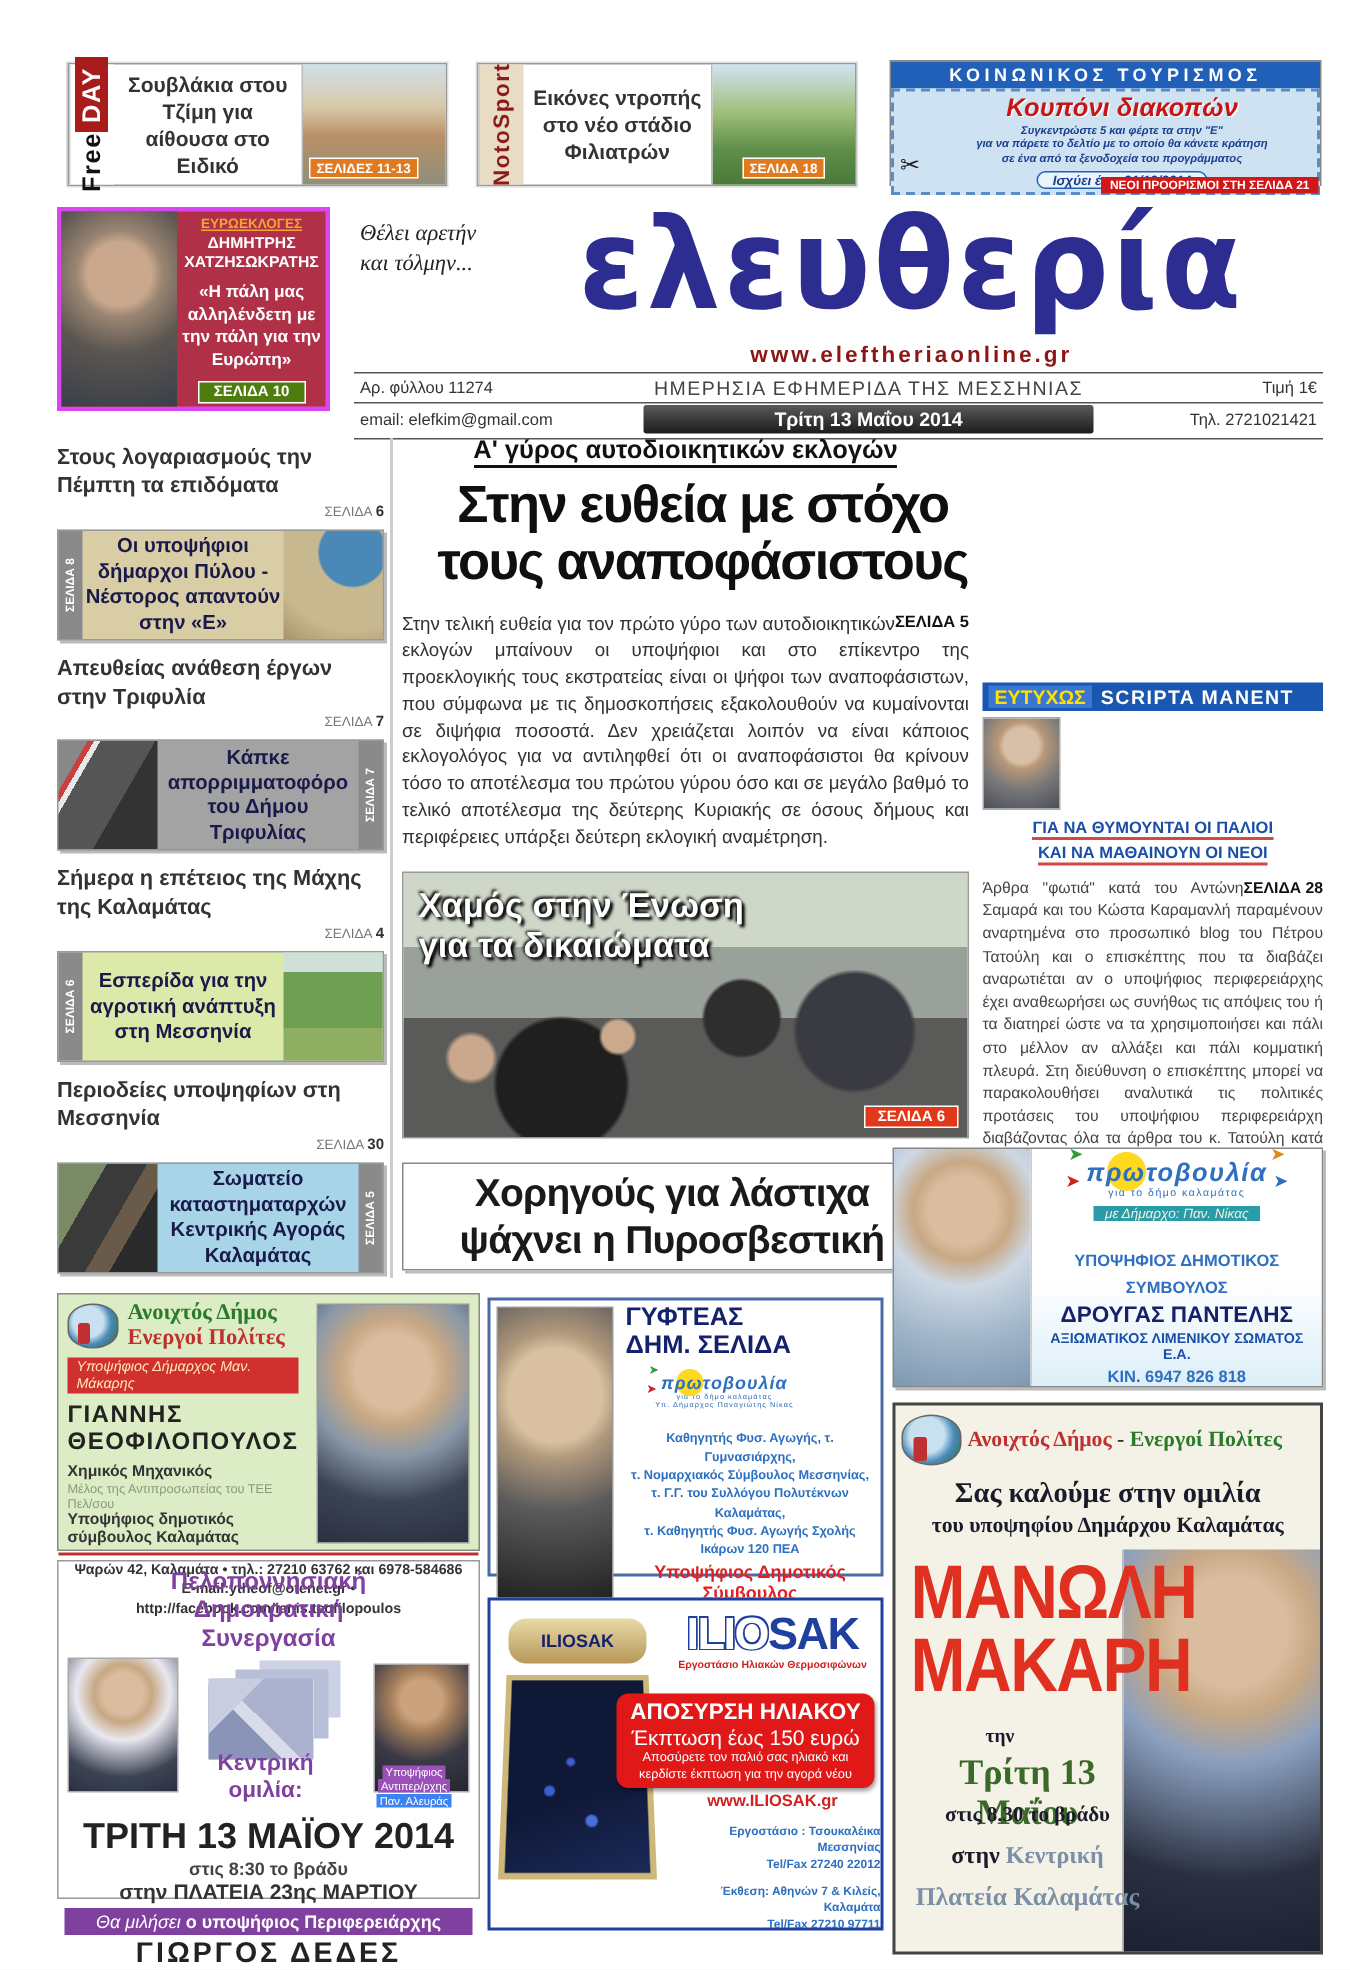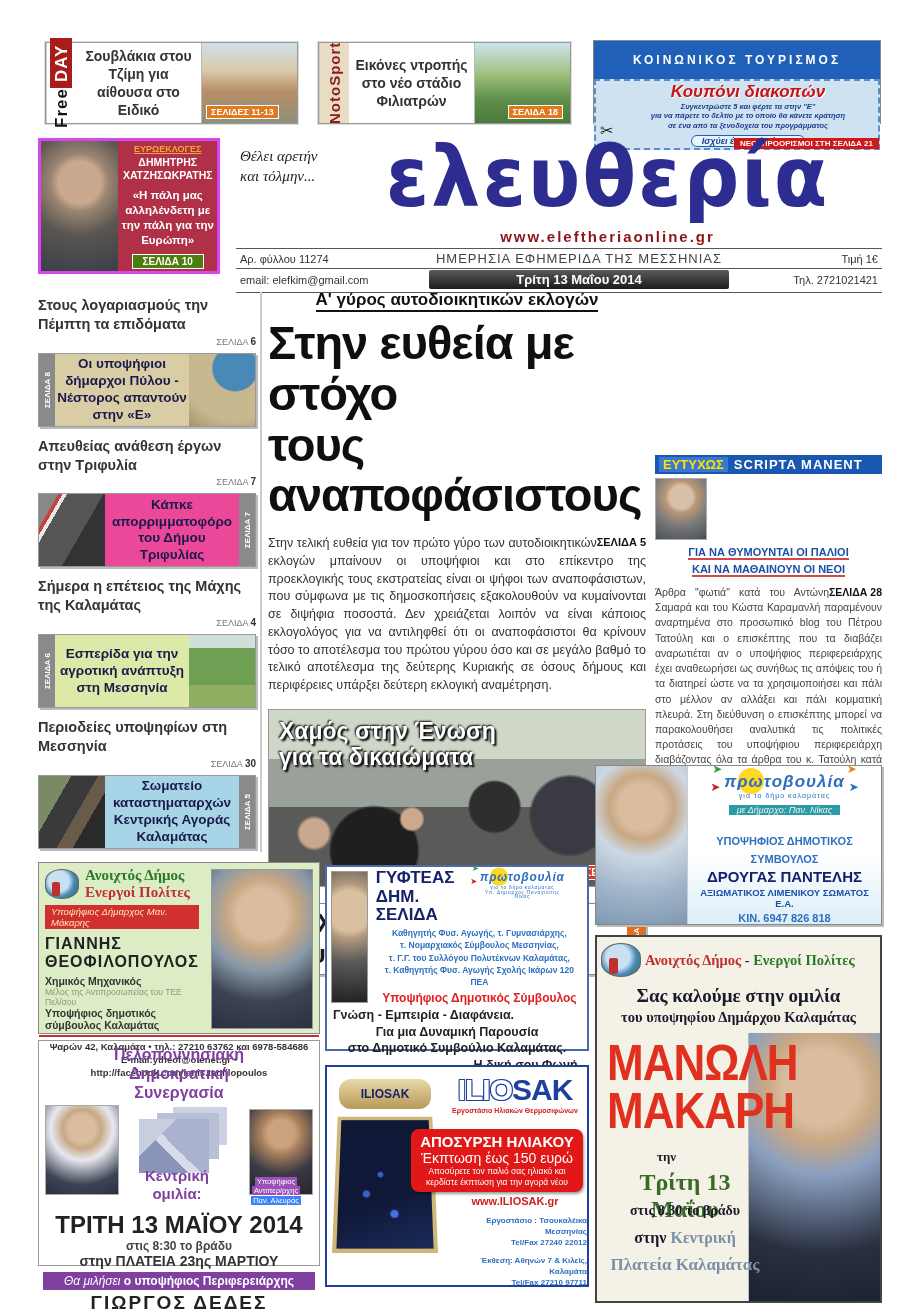--- a/index.html
+++ b/index.html
@@ -13,24 +13,24 @@
   .vertbrand { width:30px; display:flex; align-items:center; justify-content:center; writing-mode:vertical-rl; transform:rotate(180deg); font-weight:bold; font-size:17px; letter-spacing:1px; }
   .vb-free { background:#fff; border-right:1px solid #ccc; }
   .vb-free .free { color:#111; }
   .vb-free .day { color:#fff; background:#a81c1c; padding:6px 1px; }
   .vb-noto { background:#e8dcc4; color:#8c1c1c; border-right:1px solid #ccc; font-size:15px; }
   .teaser-text { flex:1; display:flex; align-items:center; justify-content:center; text-align:center; font-weight:bold; color:#333; font-size:14px; line-height:1.3; padding:4px; }
   .teaser-photo { width:96px; position:relative; border-left:1px solid #bbb; }
   .ph-crowd { background:linear-gradient(180deg,#cfe0ea 0%,#d8c9a8 35%,#b98f67 60%,#8f8f7a 100%); }
   .ph-field { background:linear-gradient(180deg,#cfe4f0 0%,#9fbf7c 40%,#5f8f4a 70%,#4a7a3a 100%); }
   .badge-page { position:absolute; bottom:4px; left:4px; background:#e07a20; color:#fff; font-size:9px; font-weight:bold; padding:1px 4px; border:1px solid #fff; white-space:nowrap; }
-  .badge-page.right { left:auto; right:7px;margin-left:26px; }
+  .badge-page.right { left:auto; right:20px;margin-left:26px; }
 
   .coupon { position:absolute; left:593px; top:40px; width:288px; height:84px; border:1px solid #888; display:flex; flex-direction:column; }
-  .coupon-head { background:#2060b8; color:#fff; font-weight:bold; font-size:12px; letter-spacing:3px; text-align:center; padding:12px 0; }
+  .coupon-head { background:#2060b8; color:#fff; font-weight:bold; font-size:12px; letter-spacing:3px; text-align:center; padding:2px 0; }
   .coupon-body { flex:1; background:#cfe2f2; border:2px dashed #5a8cc8; position:relative; text-align:center; padding:1px 4px 0 26px; }
   .coupon-title { color:#c81414; font-weight:bold; font-size:17px; font-style:italic; text-shadow:1px 1px 0 #fff; }
   .coupon-line { color:#1a3f8f; font-size:7.5px; font-style:italic; font-weight:bold; line-height:1.25; }
   .coupon-valid { display:inline-block; background:#eaf4fc; border:1px solid #2060b8; border-radius:8px; color:#1a3f8f; font-weight:bold; font-style:italic; font-size:9px; padding:0 10px; margin-top:1px; }
   .coupon-foot { position:absolute; right:-1px; bottom:-1px; background:#d01818; color:#fff; font-size:8px; font-weight:bold; padding:1px 6px; }
   .scissors { position:absolute; left:4px; bottom:8px; font-size:16px; color:#222; }
 
   
   .eurobox { position:absolute; left:38px; top:138px; width:182px; height:136px; background:#b03048; border:3px solid #d946ef; display:flex; }
   .euro-photo { width:44%; background:radial-gradient(circle at 50% 32%, #c9a88e 0 22%, #9a8572 30%, #5a5550 55%, #3a3f4a 100%); }
@@ -56,34 +56,34 @@
   .sidebar { position:absolute; left:38px; top:292px; width:218px; }
   .sb-text { margin:4px 0 6px; }
   .sb-text .t { font-size:14.5px; font-weight:bold; color:#333; line-height:1.3; }
   .sb-page { text-align:right; font-size:9px; color:#777; margin-top:2px; }
   .sb-page b { color:#333; font-size:10px; }
   .sb-box { display:flex; align-items:stretch; border:1px solid #999; height:74px; margin:6px 0 10px; box-shadow:2px 2px 0 #bbb; }
   .sb-tab { width:16px; background:#8a8a8a; color:#fff; font-size:8px; font-weight:bold; display:flex; align-items:center; justify-content:center; writing-mode:vertical-rl; transform:rotate(180deg); }
   .sb-body { flex:1; display:flex; align-items:center; justify-content:center; text-align:center; font-weight:bold; font-size:13.5px; line-height:1.25; color:#1a1a4a; padding:2px; }
   .sb-photo { width:66px; }
   .bg-tan { background:#d9cda5; }
-  .bg-yellow { background:#ec4899; }
+  .bg-yellow { background:#a3a3a3; }
   .bg-green { background:#dce9a8; }
   .bg-blue { background:#a8d4e8; }
   .ph-aerial { background:radial-gradient(circle at 70% 20%,#4a88b8 0 30%,#c8b890 32% 70%,#a89468 100%); }
   .ph-truck { background:linear-gradient(120deg,#888 0 18%,#c84040 18% 22%,#e8e8e8 22% 26%,#555 26% 60%,#333 60% 100%); }
   .ph-farm { background:linear-gradient(180deg,#cfe0d8 0 18%,#6f9f52 18% 70%,#8fae62 70% 100%); }
   .ph-market { background:linear-gradient(120deg,#7a8a64 0 30%,#3a3a3a 30% 55%,#6a5a4a 55% 70%,#2a2a2a 70% 100%); }
   .divider-v { position:absolute; left:260px; top:292px; width:2px; height:560px; background:#ccc; }
 
   
   .main-col { position:absolute; left:268px; top:290px; width:378px; }
   .kicker { text-align:center; font-weight:bold; font-size:17px; color:#111; }
   .kicker span { border-bottom:2px solid #111; padding-bottom:1px; }
-  .headline { text-align:left; font-weight:900; font-size:47px; letter-spacing:-1px; color:#0f0f0f; line-height:1.08; margin-top:8px; font-family:"Liberation Sans", sans-serif; }
+  .headline { text-align:center; font-weight:900; font-size:35px; letter-spacing:-1px; color:#0f0f0f; line-height:1.08; margin-top:8px; font-family:"Liberation Sans", sans-serif;margin-left:23px; }
   .lead { margin-top:14px; font-size:12.5px; line-height:1.42; text-align:justify; color:#333; }
   .lead .pg { font-weight:bold; color:#111; float:right; font-size:11px; }
   .photo-box { margin-top:14px; border:1px solid #999; height:178px; position:relative; background:
       radial-gradient(circle at 12% 70%, #c9a88e 0 4%, transparent 5%),
       radial-gradient(circle at 38% 62%, #caa98d 0 4%, transparent 5%),
       radial-gradient(circle at 60% 55%, #2e2e2e 0 10%, transparent 11%),
       radial-gradient(circle at 80% 60%, #3a3a42 0 12%, transparent 13%),
       radial-gradient(circle at 28% 80%, #1f1f1f 0 14%, transparent 15%),
       linear-gradient(180deg,#cfd8c8 0 28%, #9aa09a 28% 55%, #5a5a58 55% 100%); }
   .photo-title { position:absolute; left:10px; top:8px; color:#fff; font-weight:900; font-size:23px; line-height:1.15; text-shadow:2px 2px 2px #000, -1px -1px 2px #000; }
@@ -143,21 +143,21 @@
   .theof-line2 { font-size:8.5px; color:#8a9a7a; }
   .theof-line3 { font-weight:bold; font-size:10.5px; color:#333; }
   .theof-photo { width:104px; margin:6px; border:1px solid #999; }
   .theof-contact { border-top:2px solid #c03030; padding:3px 4px; text-align:center; font-size:9.5px; font-weight:bold; color:#333; line-height:1.4; }
 
   
   .ad-gyft { left:325px; top:865px; width:264px; height:186px; border:2px solid #4a6aa8; display:flex; flex-direction:column; }
   .gyft-top { display:flex; flex:1; }
   .gyft-photo { width:78px; margin:4px; border:1px solid #999; background:radial-gradient(circle at 50% 30%, #d8c0a0 0 22%, #b0987c 30%, #5a5a5a 55%, #222 100%); }
   .gyft-right { flex:1; padding:2px 4px; text-align:center; }
-  .gyft-namewrap { display:flex; align-items:flex-start; justify-content:center; gap:8px; }
+  .gyft-namewrap { display:flex; align-items:flex-start; justify-content:center; gap:8px;flex-direction:column; }
   .gyft-name { color:#15216b; font-weight:900; font-size:17px; line-height:1.1; text-align:left; }
   .gyft-logo { transform:scale(0.7); transform-origin:top center; }
   .gyft-cred { color:#2d6fc0; font-size:8.5px; font-weight:bold; line-height:1.45; margin-top:2px; }
   .gyft-role { color:#e02020; font-weight:bold; font-size:12px; margin-top:2px; }
   .gyft-slogans { padding:0 6px 2px; color:#222; font-weight:900; font-size:12.5px; line-height:1.35; }
   .gyft-slogans .s1 { text-align:left; }
   .gyft-slogans .s2, .gyft-slogans .s3 { text-align:center; }
   .gyft-slogans .s4 { text-align:right; }
   .gyft-phone { background:#2d6fc0; color:#fff; font-weight:bold; font-size:10.5px; text-align:center; padding:2px 0; }
 

